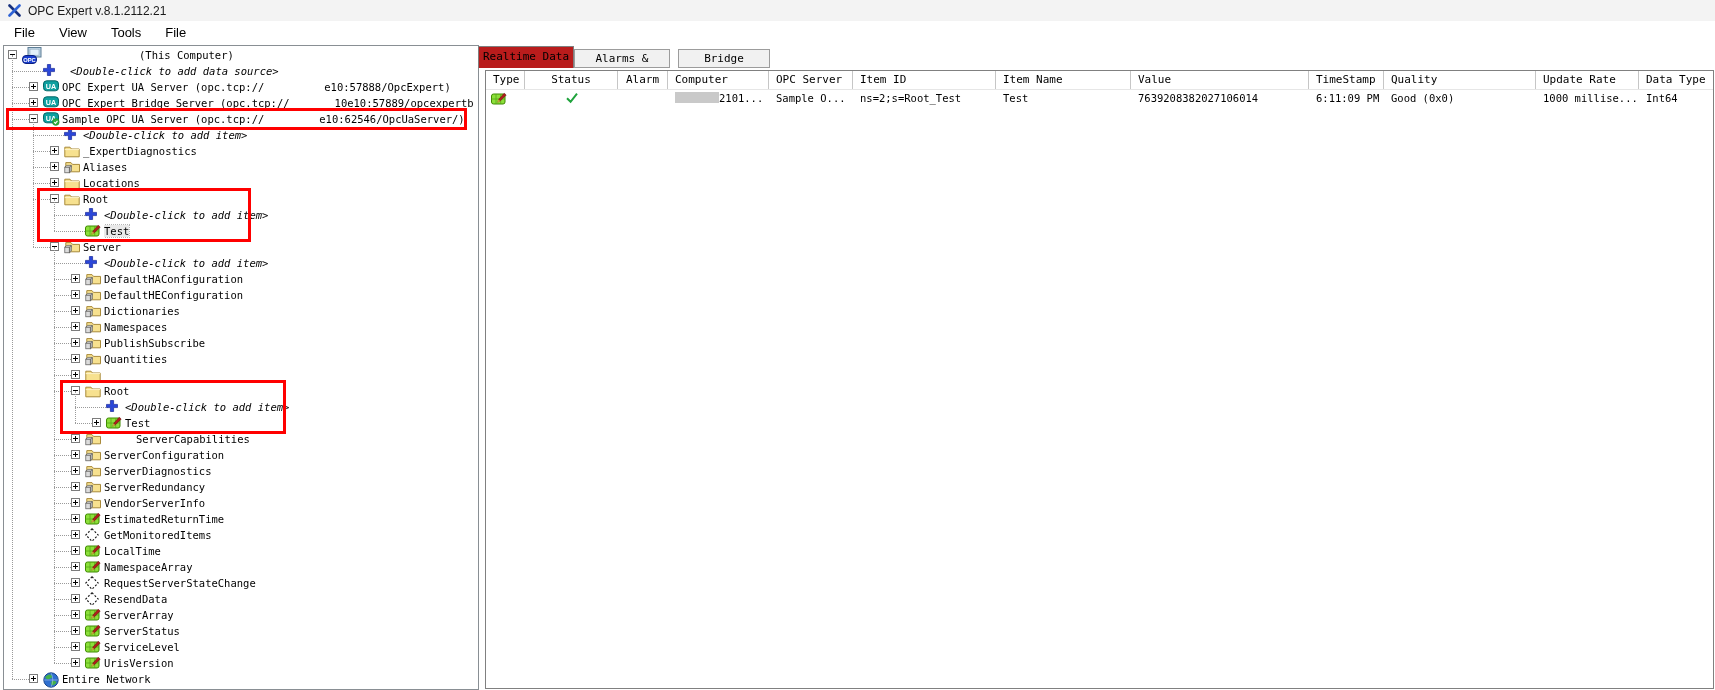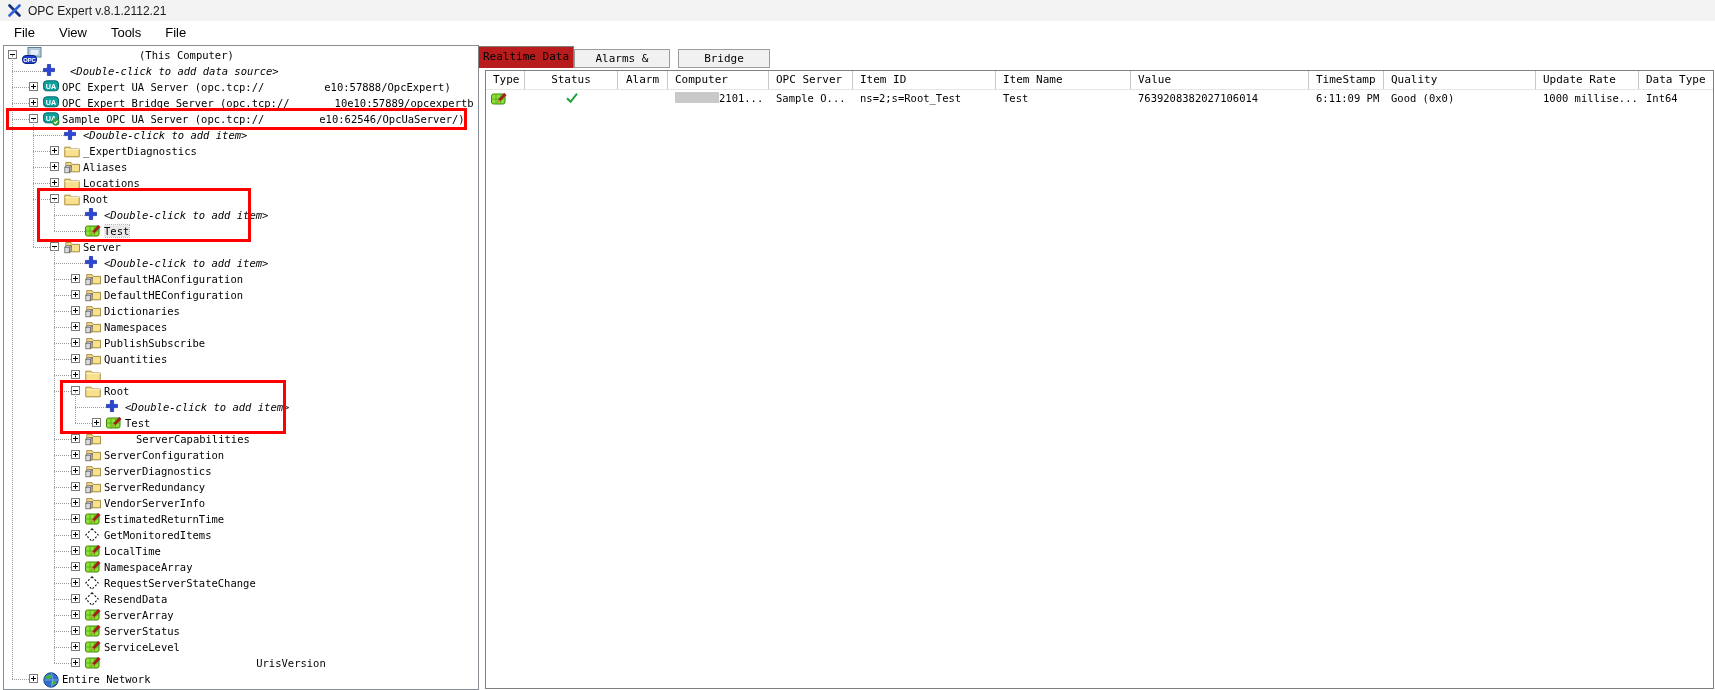--- a/index.html
+++ b/index.html
@@ -450,21 +450,21 @@
       <div class="stub" style="left: 50px; width: 19px; top: 8px;"></div>
       <div class="expander plus" style="left: 67px;"></div>
       <span class="t-icon" style="left: 81px;"><svg width="16" height="13" viewBox="0 0 16 13">
           <rect x="0.5" y="2" width="13.5" height="10" rx="2" fill="#8ce03a" stroke="#3f8a00"></rect>
           <path d="M5 2v10 M9.7 2v10 M0.5 7h13.5" stroke="#57a818" stroke-width="0.8" fill="none"></path>
           <path d="M7.6 7.4 L13.2 1.2 L15.2 3 L9.4 8.8 Z" fill="#b01c1c" stroke="#6e0f0f" stroke-width="0.6"></path>
           <path d="M7.6 7.4 l-1.2 3 2.9-1.2z" fill="#e8bd52" stroke="#8a6a1a" stroke-width="0.5"></path>
         </svg></span>
       <div class="t-label" style="left: 100px;"><span>ServiceLevel</span></div>
     </div>
-    <div class="tree-row" style="top: 609px; text-align: center;">
+    <div class="tree-row" style="top: 609px;">
       <div class="stub" style="left: 50px; width: 19px; top: 8px;"></div>
       <div class="expander plus" style="left: 67px;"></div>
       <span class="t-icon" style="left: 81px;"><svg width="16" height="13" viewBox="0 0 16 13">
           <rect x="0.5" y="2" width="13.5" height="10" rx="2" fill="#8ce03a" stroke="#3f8a00"></rect>
           <path d="M5 2v10 M9.7 2v10 M0.5 7h13.5" stroke="#57a818" stroke-width="0.8" fill="none"></path>
           <path d="M7.6 7.4 L13.2 1.2 L15.2 3 L9.4 8.8 Z" fill="#b01c1c" stroke="#6e0f0f" stroke-width="0.6"></path>
           <path d="M7.6 7.4 l-1.2 3 2.9-1.2z" fill="#e8bd52" stroke="#8a6a1a" stroke-width="0.5"></path>
         </svg></span>
       <div class="t-label" style="left: 100px;"><span>UrisVersion</span></div>
     </div>

